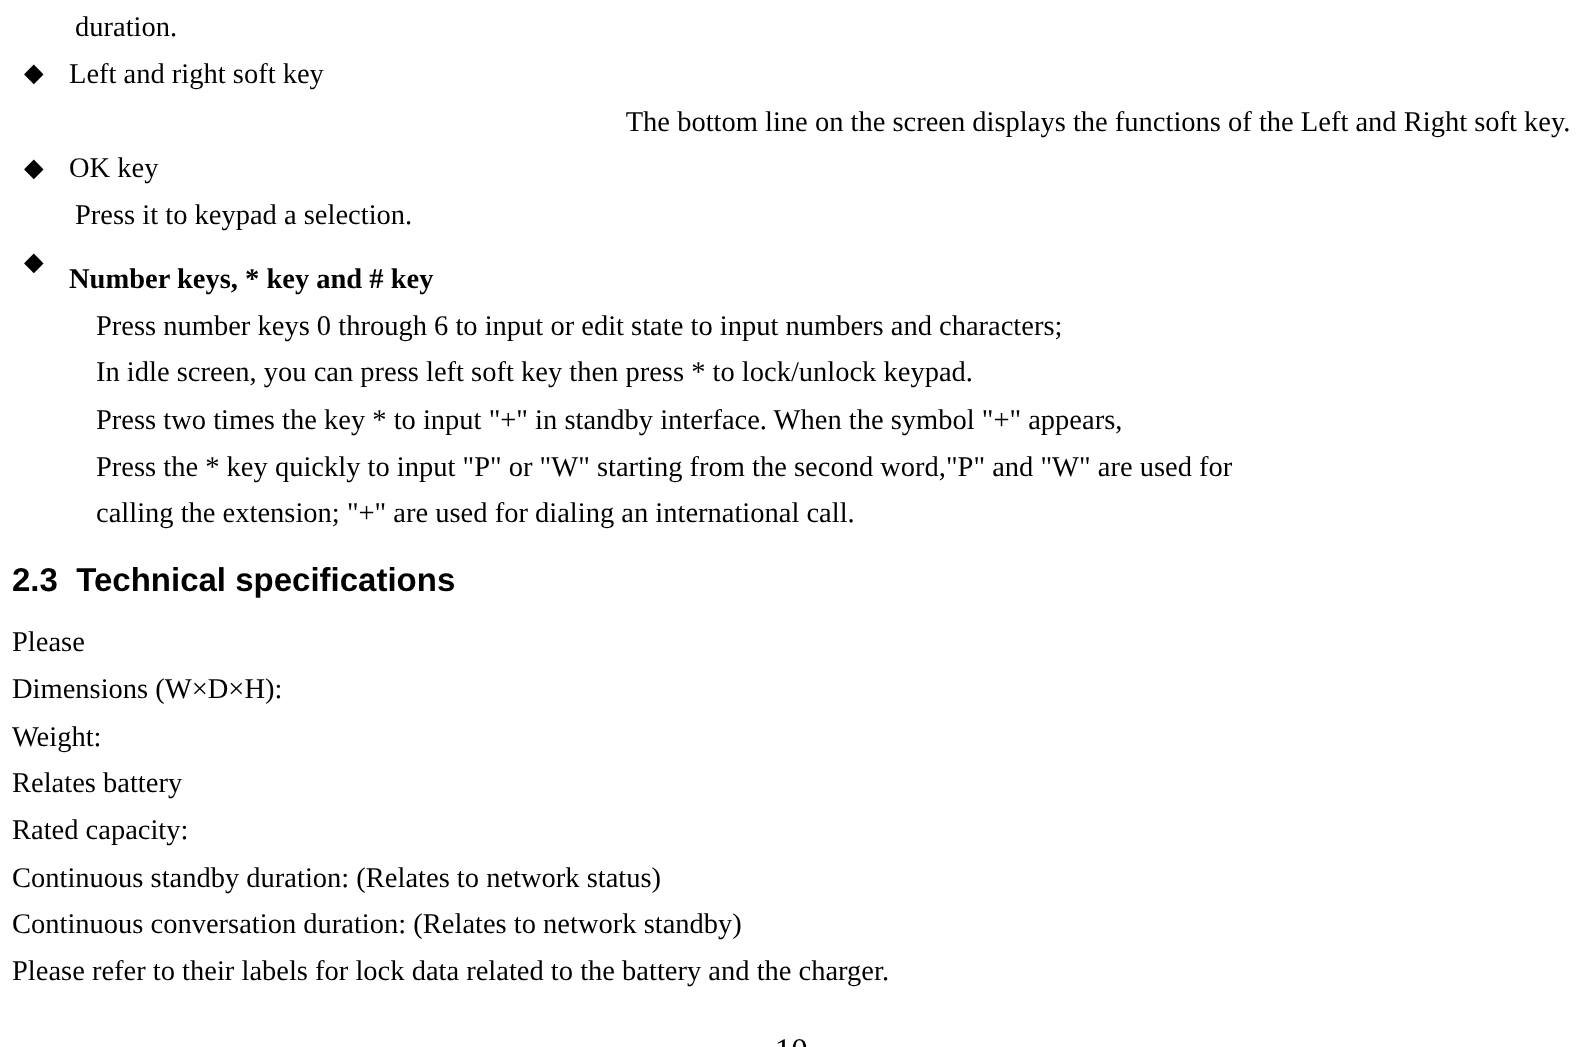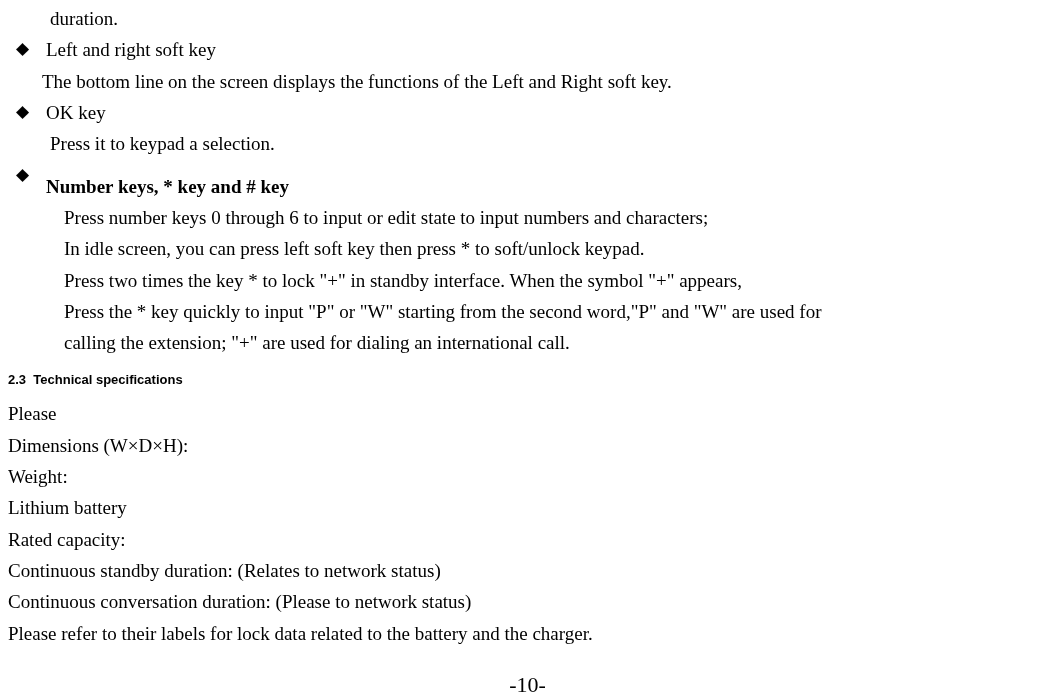--- a/index.html
+++ b/index.html
@@ -14,20 +14,21 @@
       color: #000;
       background: #fff;
       padding: 3px 8px 20px 8px;
       width: 1055px;
     }
     .indent-1 {
       padding-left: 42px;
     }
     .indent-05 {
       padding-left: 34px;
+      text-align: right;
     }
     .indent-2 {
       padding-left: 56px;
     }
     .bullet-row {
       display: flex;
       align-items: flex-start;
       padding-left: 8px;
     }
     .diamond {
@@ -40,21 +41,21 @@
     .bullet-text {
       flex: 1;
     }
     .bold {
       font-weight: bold;
       margin-top: 11px;
     }
     .section-heading {
       font-family: Arial, Helvetica, sans-serif;
       font-weight: bold;
-      font-size: 13px;
+      font-size: 22px;
       margin-top: 10px;
       margin-bottom: 8px;
     }
     .spec-line {
       line-height: 1.65;
     }
     .page-number {
       text-align: center;
       font-size: 22px;
       margin-top: 18px;
@@ -87,24 +88,24 @@
 
 <div class="bullet-row">
   <span class="diamond">◆</span>
   <span class="bullet-text bold">Number keys, * key and # key</span>
 </div>
 
 <div class="indent-2">
   <span>Press number keys 0 through 6 to input or edit state to input numbers and characters;</span>
 </div>
 <div class="indent-2">
-  <span>In idle screen, you can press left soft key then press * to soft/unlock keypad.</span>
+  <span>In idle screen, you can press left soft key then press * to lock/unlock keypad.</span>
 </div>
 <div class="indent-2">
-  <span>Press two times the key * to lock "+" in standby interface. When the symbol "+" appears,</span>
+  <span>Press two times the key * to input "+" in standby interface. When the symbol "+" appears,</span>
 </div>
 <div class="indent-2">
   <span>Press the * key quickly to input "P" or "W" starting from the second word,"P" and "W" are used for</span>
 </div>
 <div class="indent-2">
   <span>calling the extension; "+" are used for dialing an international call.</span>
 </div>
 
 <div class="section-heading">
   <span>2.3</span>&nbsp;
@@ -114,30 +115,30 @@
 <div class="spec-line">
   <span>Please</span>
 </div>
 <div class="spec-line">
   <span>Dimensions (W×D×H):</span>
 </div>
 <div class="spec-line">
   <span>Weight:</span>
 </div>
 <div class="spec-line">
-  <span>Lithium battery</span>
+  <span>Relates battery</span>
 </div>
 <div class="spec-line">
   <span>Rated capacity:</span>
 </div>
 <div class="spec-line">
   <span>Continuous standby duration: (Relates to network status)</span>
 </div>
 <div class="spec-line">
-  <span>Continuous conversation duration: (Please to network status)</span>
+  <span>Continuous conversation duration: (Relates to network standby)</span>
 </div>
 <div class="spec-line">
   <span>Please refer to their labels for lock data related to the battery and the charger.</span>
 </div>
 
 <div class="page-number">
   <span>-10-</span>
 </div>
 
 </body></html>

